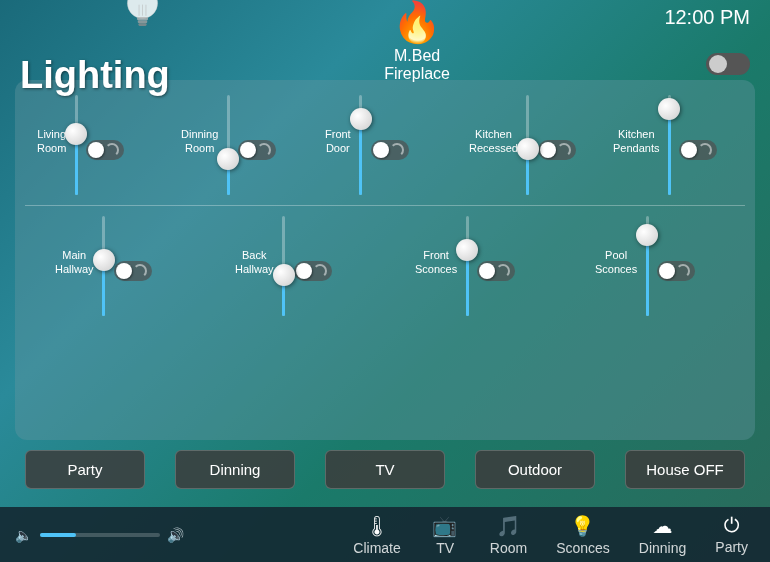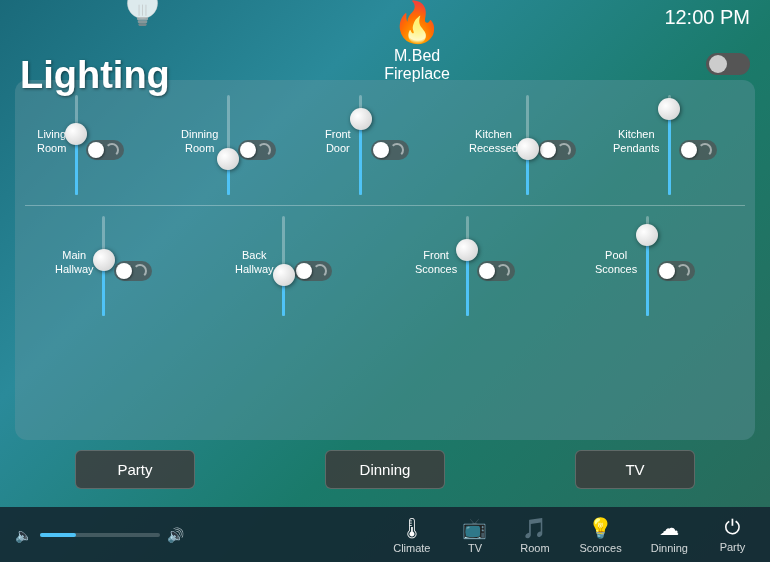--- a/index.html
+++ b/index.html
@@ -255,21 +255,21 @@
       padding: 5px 12px;
       cursor: pointer;
       color: white;
       min-width: 55px;
     }
     .nav-item .nav-icon {
       font-size: 20px;
       margin-bottom: 2px;
     }
     .nav-item .nav-label {
-      font-size: 11px;
+      font-size: 14px;
       color: rgba(255,255,255,0.8);
     }
   </style>
 </head>
 <body>
 
 <div class="header">
   <div class="header-left">
 
     <svg class="bulb-icon" viewBox="0 0 60 80" xmlns="http://www.w3.org/2000/svg">
@@ -415,20 +415,22 @@
         </div>
       </div>
     </div>
 
 </div>
 
 <div class="preset-bar" id="preset-bar">
 <div class="preset-btn">Party</div>
     <div class="preset-btn">Dinning</div>
     <div class="preset-btn">TV</div>
+    <div class="preset-btn">Outdoor</div>
+    <div class="preset-btn">House OFF</div>
   </div>
 
 <div class="bottom-nav">
   <div class="volume-section">
     <span class="vol-icon">🔈</span>
     <div class="volume-bar">
       <div class="volume-fill" id="vol-fill" style="width: 30%;"></div>
     </div>
     <span class="vol-icon">🔊</span>
   </div>

